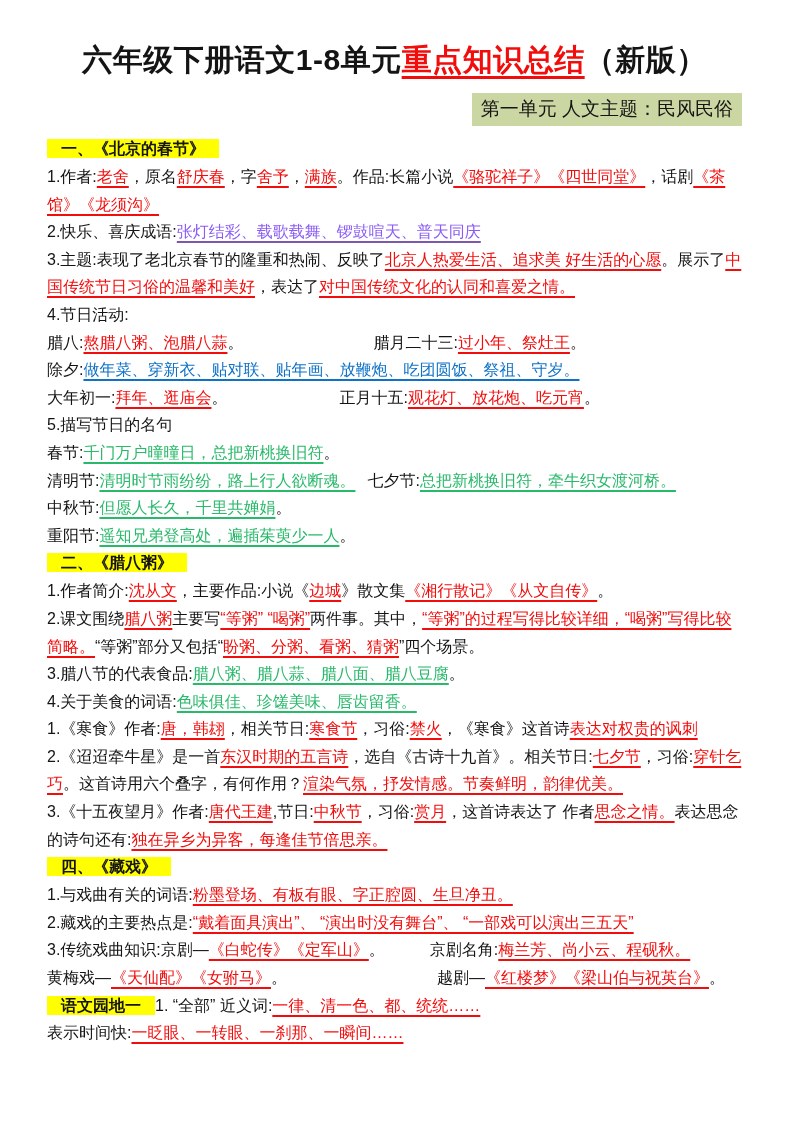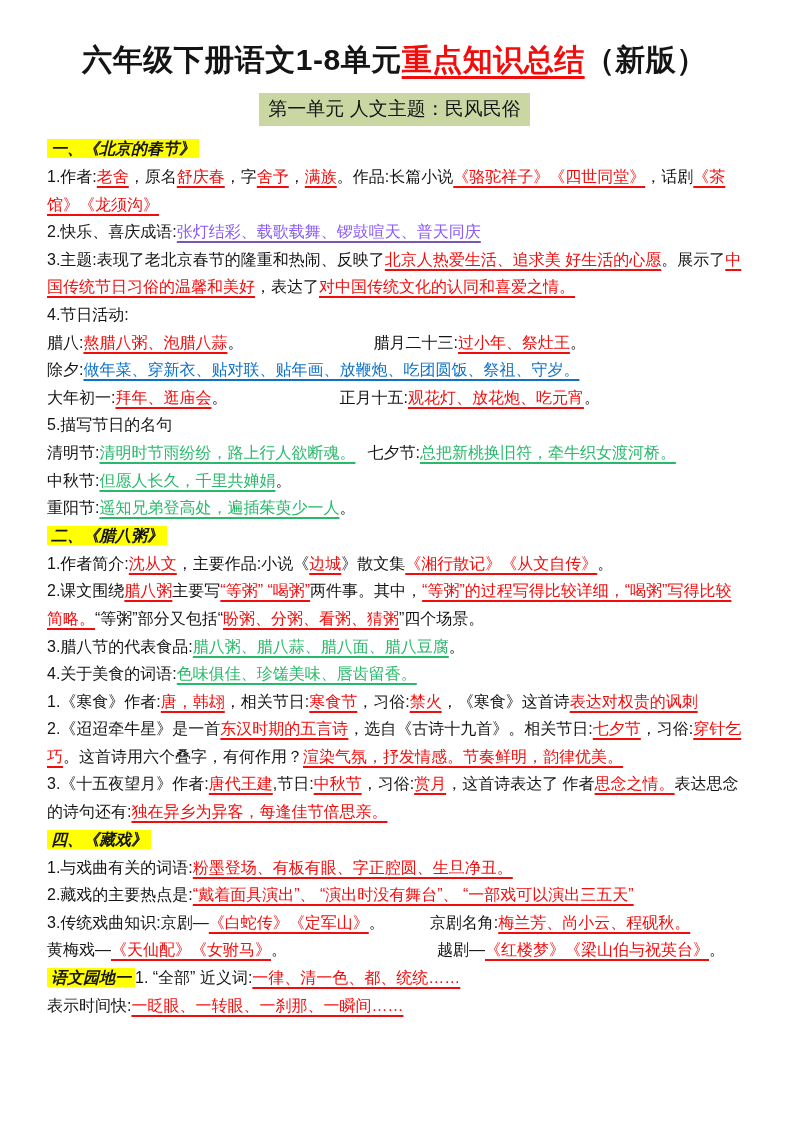--- a/index.html
+++ b/index.html
@@ -9,41 +9,41 @@
   }
   .page { box-sizing:border-box; width:789px; height:1122px; padding:40px 47px 0 47px; }
 
   .title {
     text-align:center; font-size:30px; font-weight:bold; line-height:40px;
     white-space:nowrap; letter-spacing:0.5px;
   }
   .title .seg-r {
     text-decoration-thickness:3px; text-underline-offset:6px;
   }
-  .subtitle-wrap { text-align:center; margin-top:13px; }
+  .subtitle-wrap { text-align:right; margin-top:13px; }
   .subtitle {
     display:inline-block; background:#cad7a3; color:#141414;
     font-size:19px; padding:3px 9px 4px 9px;
   }
 
   .doc { margin-top:9px; }
   .line { font-size:16px; line-height:27.6px; }
   .line-heading { line-height:28px; }
 
   .seg { white-space:pre-wrap; }
   .seg-n { color:#141414; }
   .seg-r { color:#f20d0d; text-decoration:underline; text-decoration-color:#f20d0d;
            text-underline-offset:3.5px; text-decoration-thickness:1.5px; }
   .seg-p { color:#8b5cf6; text-decoration:underline; text-decoration-color:#7b57ad;
            text-underline-offset:3.5px; text-decoration-thickness:1.5px; }
   .seg-b { color:#0f72c7; text-decoration:underline; text-decoration-color:#0f72c7;
            text-underline-offset:3.5px; text-decoration-thickness:1.5px; }
   .seg-g { color:#28b96a; text-decoration:underline; text-decoration-color:#28b96a;
            text-underline-offset:3.5px; text-decoration-thickness:1.5px; }
-  .seg-y { background:#ffff00; color:#141414; font-weight:bold; padding:1px 4px;font-style:italic; }
+  .seg-y { background:#ffff00; color:#141414; font-weight:bold; padding:1px 14px; }
 
   .seg-gapA { display:inline-block; width:130px; }
   .seg-gapB { display:inline-block; width:112px; }
   .seg-gapC { display:inline-block; width:12px; }
   .seg-gapD { display:inline-block; width:45px; }
   .seg-gapE { display:inline-block; width:150px; }
 </style>
 </head>
 <body>
 
@@ -55,20 +55,21 @@
   <div class="doc">
       <div class="line line-heading"><span class="seg seg-y">一、《北京的春节》</span></div>
       <div class="line"><span class="seg seg-n">1.作者:</span><span class="seg seg-r">老舍</span><span class="seg seg-n">，原名</span><span class="seg seg-r">舒庆春</span><span class="seg seg-n">，字</span><span class="seg seg-r">舍予</span><span class="seg seg-n">，</span><span class="seg seg-r">满族</span><span class="seg seg-n">。作品:长篇小说</span><span class="seg seg-r">《骆驼祥子》《四世同堂》</span><span class="seg seg-n">，话剧</span><span class="seg seg-r">《茶馆》《龙须沟》</span></div>
       <div class="line"><span class="seg seg-n">2.快乐、喜庆成语:</span><span class="seg seg-p">张灯结彩、载歌载舞、锣鼓喧天、普天同庆</span></div>
       <div class="line"><span class="seg seg-n">3.主题:表现了老北京春节的隆重和热闹、反映了</span><span class="seg seg-r">北京人热爱生活、追求美 好生活的心愿</span><span class="seg seg-n">。展示了</span><span class="seg seg-r">中国传统节日习俗的温馨和美好</span><span class="seg seg-n">，表达了</span><span class="seg seg-r">对中国传统文化的认同和喜爱之情。</span></div>
       <div class="line"><span class="seg seg-n">4.节日活动:</span></div>
       <div class="line"><span class="seg seg-n">腊八:</span><span class="seg seg-r">熬腊八粥、泡腊八蒜</span><span class="seg seg-n">。</span><span class="seg seg-gapA"></span><span class="seg seg-n">腊月二十三:</span><span class="seg seg-r">过小年、祭灶王</span><span class="seg seg-n">。</span></div>
       <div class="line"><span class="seg seg-n">除夕:</span><span class="seg seg-b">做年菜、穿新衣、贴对联、贴年画、放鞭炮、吃团圆饭、祭祖、守岁。</span></div>
       <div class="line"><span class="seg seg-n">大年初一:</span><span class="seg seg-r">拜年、逛庙会</span><span class="seg seg-n">。</span><span class="seg seg-gapB"></span><span class="seg seg-n">正月十五:</span><span class="seg seg-r">观花灯、放花炮、吃元宵</span><span class="seg seg-n">。</span></div>
       <div class="line"><span class="seg seg-n">5.描写节日的名句</span></div>
+      <div class="line"><span class="seg seg-n">春节:</span><span class="seg seg-g">千门万户曈曈日，总把新桃换旧符</span><span class="seg seg-n">。</span></div>
       <div class="line"><span class="seg seg-n">清明节:</span><span class="seg seg-g">清明时节雨纷纷，路上行人欲断魂。</span><span class="seg seg-gapC"></span><span class="seg seg-n">七夕节:</span><span class="seg seg-g">总把新桃换旧符，牵牛织女渡河桥。</span></div>
       <div class="line"><span class="seg seg-n">中秋节:</span><span class="seg seg-g">但愿人长久，千里共婵娟</span><span class="seg seg-n">。</span></div>
       <div class="line"><span class="seg seg-n">重阳节:</span><span class="seg seg-g">遥知兄弟登高处，遍插茱萸少一人</span><span class="seg seg-n">。</span></div>
       <div class="line line-heading"><span class="seg seg-y">二、《腊八粥》</span></div>
       <div class="line"><span class="seg seg-n">1.作者简介:</span><span class="seg seg-r">沈从文</span><span class="seg seg-n">，主要作品:小说《</span><span class="seg seg-r">边城</span><span class="seg seg-n">》散文集</span><span class="seg seg-r">《湘行散记》《从文自传》</span><span class="seg seg-n">。</span></div>
       <div class="line"><span class="seg seg-n">2.课文围绕</span><span class="seg seg-r">腊八粥</span><span class="seg seg-n">主要写</span><span class="seg seg-r">“等粥” “喝粥”</span><span class="seg seg-n">两件事。其中，</span><span class="seg seg-r">“等粥”的过程写得比较详细，“喝粥”写得比较简略。</span><span class="seg seg-n">“等粥”部分又包括“</span><span class="seg seg-r">盼粥、分粥、看粥、猜粥</span><span class="seg seg-n">”四个场景。</span></div>
       <div class="line"><span class="seg seg-n">3.腊八节的代表食品:</span><span class="seg seg-g">腊八粥、腊八蒜、腊八面、腊八豆腐</span><span class="seg seg-n">。</span></div>
       <div class="line"><span class="seg seg-n">4.关于美食的词语:</span><span class="seg seg-g">色味俱佳、珍馐美味、唇齿留香。</span></div>
       <div class="line"><span class="seg seg-n">1.《寒食》作者:</span><span class="seg seg-r">唐，韩翃</span><span class="seg seg-n">，相关节日:</span><span class="seg seg-r">寒食节</span><span class="seg seg-n">，习俗:</span><span class="seg seg-r">禁火</span><span class="seg seg-n">，《寒食》这首诗</span><span class="seg seg-r">表达对权贵的讽刺</span></div>
       <div class="line"><span class="seg seg-n">2.《迢迢牵牛星》是一首</span><span class="seg seg-r">东汉时期的五言诗</span><span class="seg seg-n">，选自《古诗十九首》。相关节日:</span><span class="seg seg-r">七夕节</span><span class="seg seg-n">，习俗:</span><span class="seg seg-r">穿针乞巧</span><span class="seg seg-n">。这首诗用六个叠字，有何作用？</span><span class="seg seg-r">渲染气氛，抒发情感。节奏鲜明，韵律优美。</span></div>

